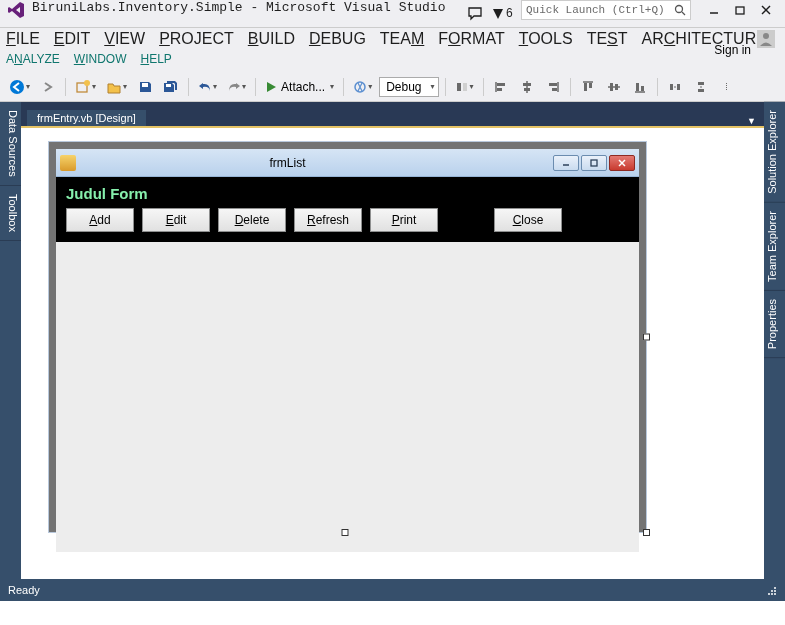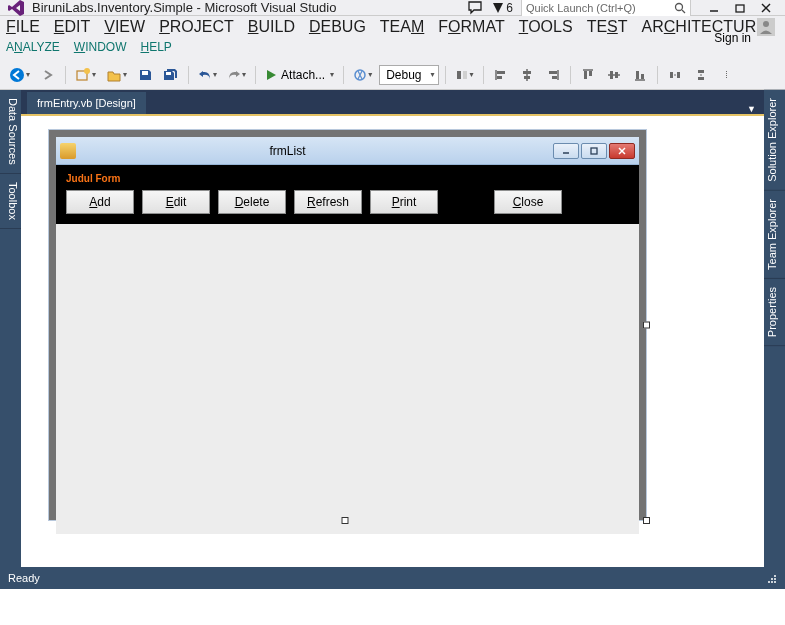--- a/index.html
+++ b/index.html
@@ -1,17 +1,17 @@
 <!DOCTYPE html>
 <html><head>
 <meta charset="utf-8">
 <style>
 * { box-sizing: border-box; margin: 0; padding: 0; }
 body { font-family: "Segoe UI", Arial, sans-serif; font-size: 12px; background: #fff; width: 785px; height: 625px; overflow: hidden; position: relative; }
-.titlebar { height: 16px; background: #efeff2; border-bottom: 1px solid #ccc; display: flex; align-items: center; padding: 0 6px; }
+.titlebar { height: 28px; background: #efeff2; border-bottom: 1px solid #ccc; display: flex; padding: 0 6px; font-family: Liberation Mono, monospace; }
 .titlebar .vs-logo { width: 20px; height: 20px; margin-right: 6px; }
 .titlebar .title-text { font-size: 13px; color: #1e1e1e; flex: 0 0 auto; margin-right: 10px; }
 .titlebar .spacer { flex: 1; }
 .titlebar .comment-icon { margin-right: 8px; display: flex; align-items: center; }
 .titlebar .notif { display: flex; align-items: center; margin-right: 8px; font-size: 12px; color: #1e1e1e; }
 .titlebar .notif svg { margin-right: 2px; }
 .titlebar .search { width: 170px; height: 20px; border: 1px solid #ccc; background: #fff; display: flex; align-items: center; padding: 0 4px; font-size: 11px; color: #6a6a6a; margin-right: 10px; }
 .titlebar .search .mag { margin-left: auto; color: #555; }
 .titlebar .winbtn { width: 26px; height: 20px; display: flex; align-items: center; justify-content: center; cursor: pointer; color: #1e1e1e; font-size: 14px;}
 .titlebar .winbtn.close { font-size: 13px; }
@@ -32,40 +32,40 @@
 .toolbar .cfg::after { content: "▾"; position: absolute; right: 3px; font-size: 8px; color: #555; }
 
 .workspace { display: flex; height: 477px; background: #293955; position: relative; }
 .left-tabs { width: 21px; background: #364F6B; display: flex; flex-direction: column; }
 .side-tab-l { writing-mode: vertical-rl; color: #fff; background: #364F6B; padding: 8px 2px; font-size: 11px; cursor: pointer; border-bottom: 1px solid #2a3c54; text-align: left; }
 .right-tabs { width: 21px; background: #364F6B; display: flex; flex-direction: column; }
 .side-tab-r { writing-mode: vertical-rl; transform: rotate(180deg); color: #fff; background: #364F6B; padding: 8px 2px; font-size: 11px; cursor: pointer; border-top: 1px solid #2a3c54; text-align: left; }
 
 .editor { flex: 1; display: flex; flex-direction: column; background: #293955; }
 .tabstrip { height: 24px; display: flex; align-items: end; padding-left: 6px; background: #293955; }
-.etab { height: 22px; padding: 0 10px; display: flex; align-items: center; font-size: 11px; cursor: pointer; gap: 6px; }
+.etab { height: 16px; padding: 0 10px; display: flex; align-items: center; font-size: 11px; cursor: pointer; gap: 6px; }
 .etab.inactive { background: #364F6B; color: #fff; margin-right: 2px; }
 .etab.active { background: #fff0c2; color: #000; border: 1px solid #e5c365; border-bottom: none; }
 .etab .pin { font-size: 10px; }
 .etab .xbtn { font-size: 11px; cursor: pointer; }
 .tabstrip .strip-drop { margin-left: auto; margin-right: 8px; color: #fff; font-size: 9px; cursor: pointer; }
 
 .canvas { flex: 1; background: #fff; border-top: 2px solid #e5c365; margin: 0 0 0 0; position: relative; overflow: hidden; }
 .design-surface { position: absolute; top: 14px; left: 28px; width: 610px; height: 405px; }
 
 .winform { width: 597px; height: 390px; background: #ededed; border: 7px solid #737373; box-shadow: 0 0 0 1px #b8c8dc; position: relative; }
 .winform-title { height: 28px; background: linear-gradient(#d6e5f5, #b9d1ec); border-bottom: 1px solid #96b4d5; display: flex; align-items: center; padding: 0 4px; }
 .winform-title .form-icon { width: 16px; height: 16px; margin-right: 6px; background: linear-gradient(#f6d36b, #d99a2b); border-radius: 2px; }
 .winform-title .form-caption { font-size: 12px; color: #000; flex: 1; text-align: center; padding-right: 60px; }
 .winform-title .wbtns { display: flex; gap: 2px; }
 .winform-title .wbtn { width: 26px; height: 16px; border: 1px solid #6b8caf; background: linear-gradient(#eaf1fa, #c9dbef); border-radius: 2px; display: flex; align-items: center; justify-content: center; font-size: 9px; color: #2d415a; cursor: pointer; }
 .winform-title .wbtn.closebtn { background: linear-gradient(#e47a73, #c83a2f); color: #fff; border-color: #8e2a22; }
 
 .form-header { background: #000; padding: 8px 10px 10px 10px; }
-.form-header .form-title { color: #f97316; font-weight: bold; font-size: 10px; font-family: "Segoe UI", Arial; margin-bottom: 6px; }
+.form-header .form-title { color: #86efac; font-weight: bold; font-size: 15px; font-family: "Segoe UI", Arial; margin-bottom: 6px; }
 .form-btn-row { display: flex; gap: 8px; }
 .form-btn-row .gap { width: 40px; }
 .fbtn { height: 24px; min-width: 68px; background: linear-gradient(#f6f6f6, #e1e1e1); border: 1px solid #8e8f8f; font-size: 12px; display: flex; align-items: center; justify-content: center; cursor: pointer; color: #000; }
 .fbtn .ul { text-decoration: underline; }
 
 .form-body { flex: 1; background: #ededed; height: 310px; }
 
 .sel-handle { position: absolute; width: 7px; height: 7px; background: #fff; border: 1px solid #333; }
 .sh-right-mid { right: -5px; top: 50%; transform: translateY(-50%); }
 .sh-bottom-mid { bottom: -5px; left: 50%; transform: translateX(-50%); }

